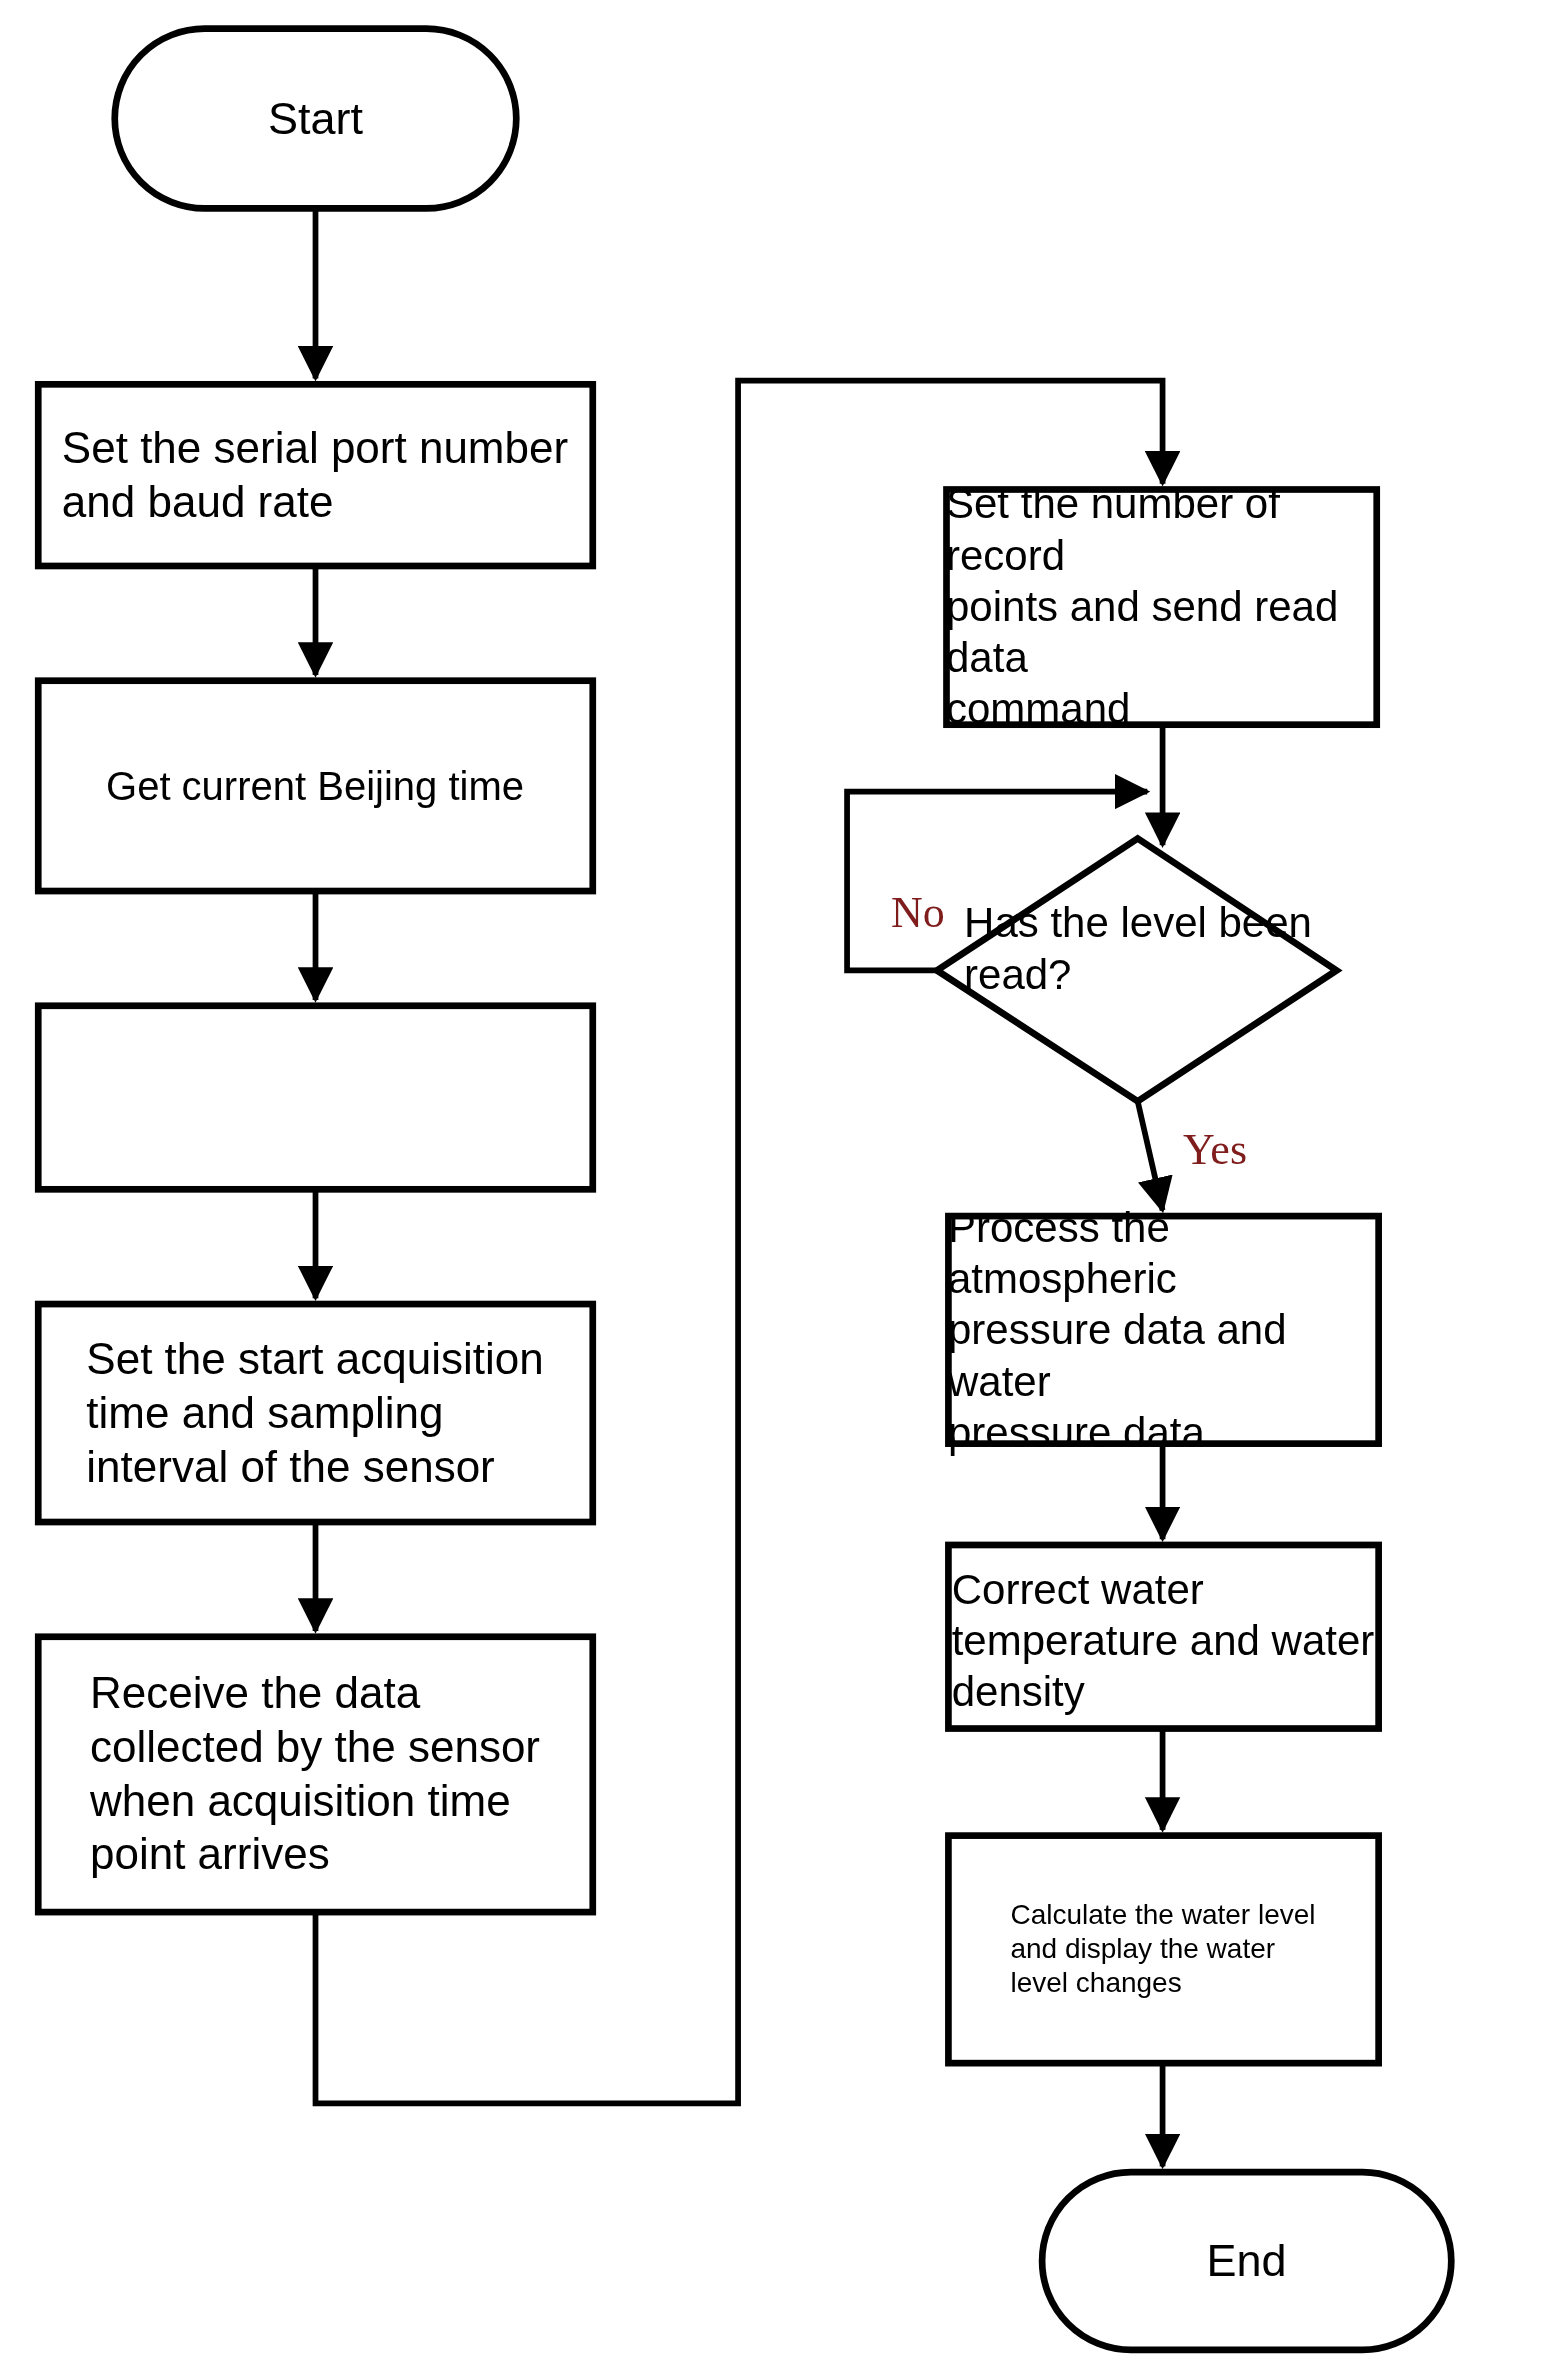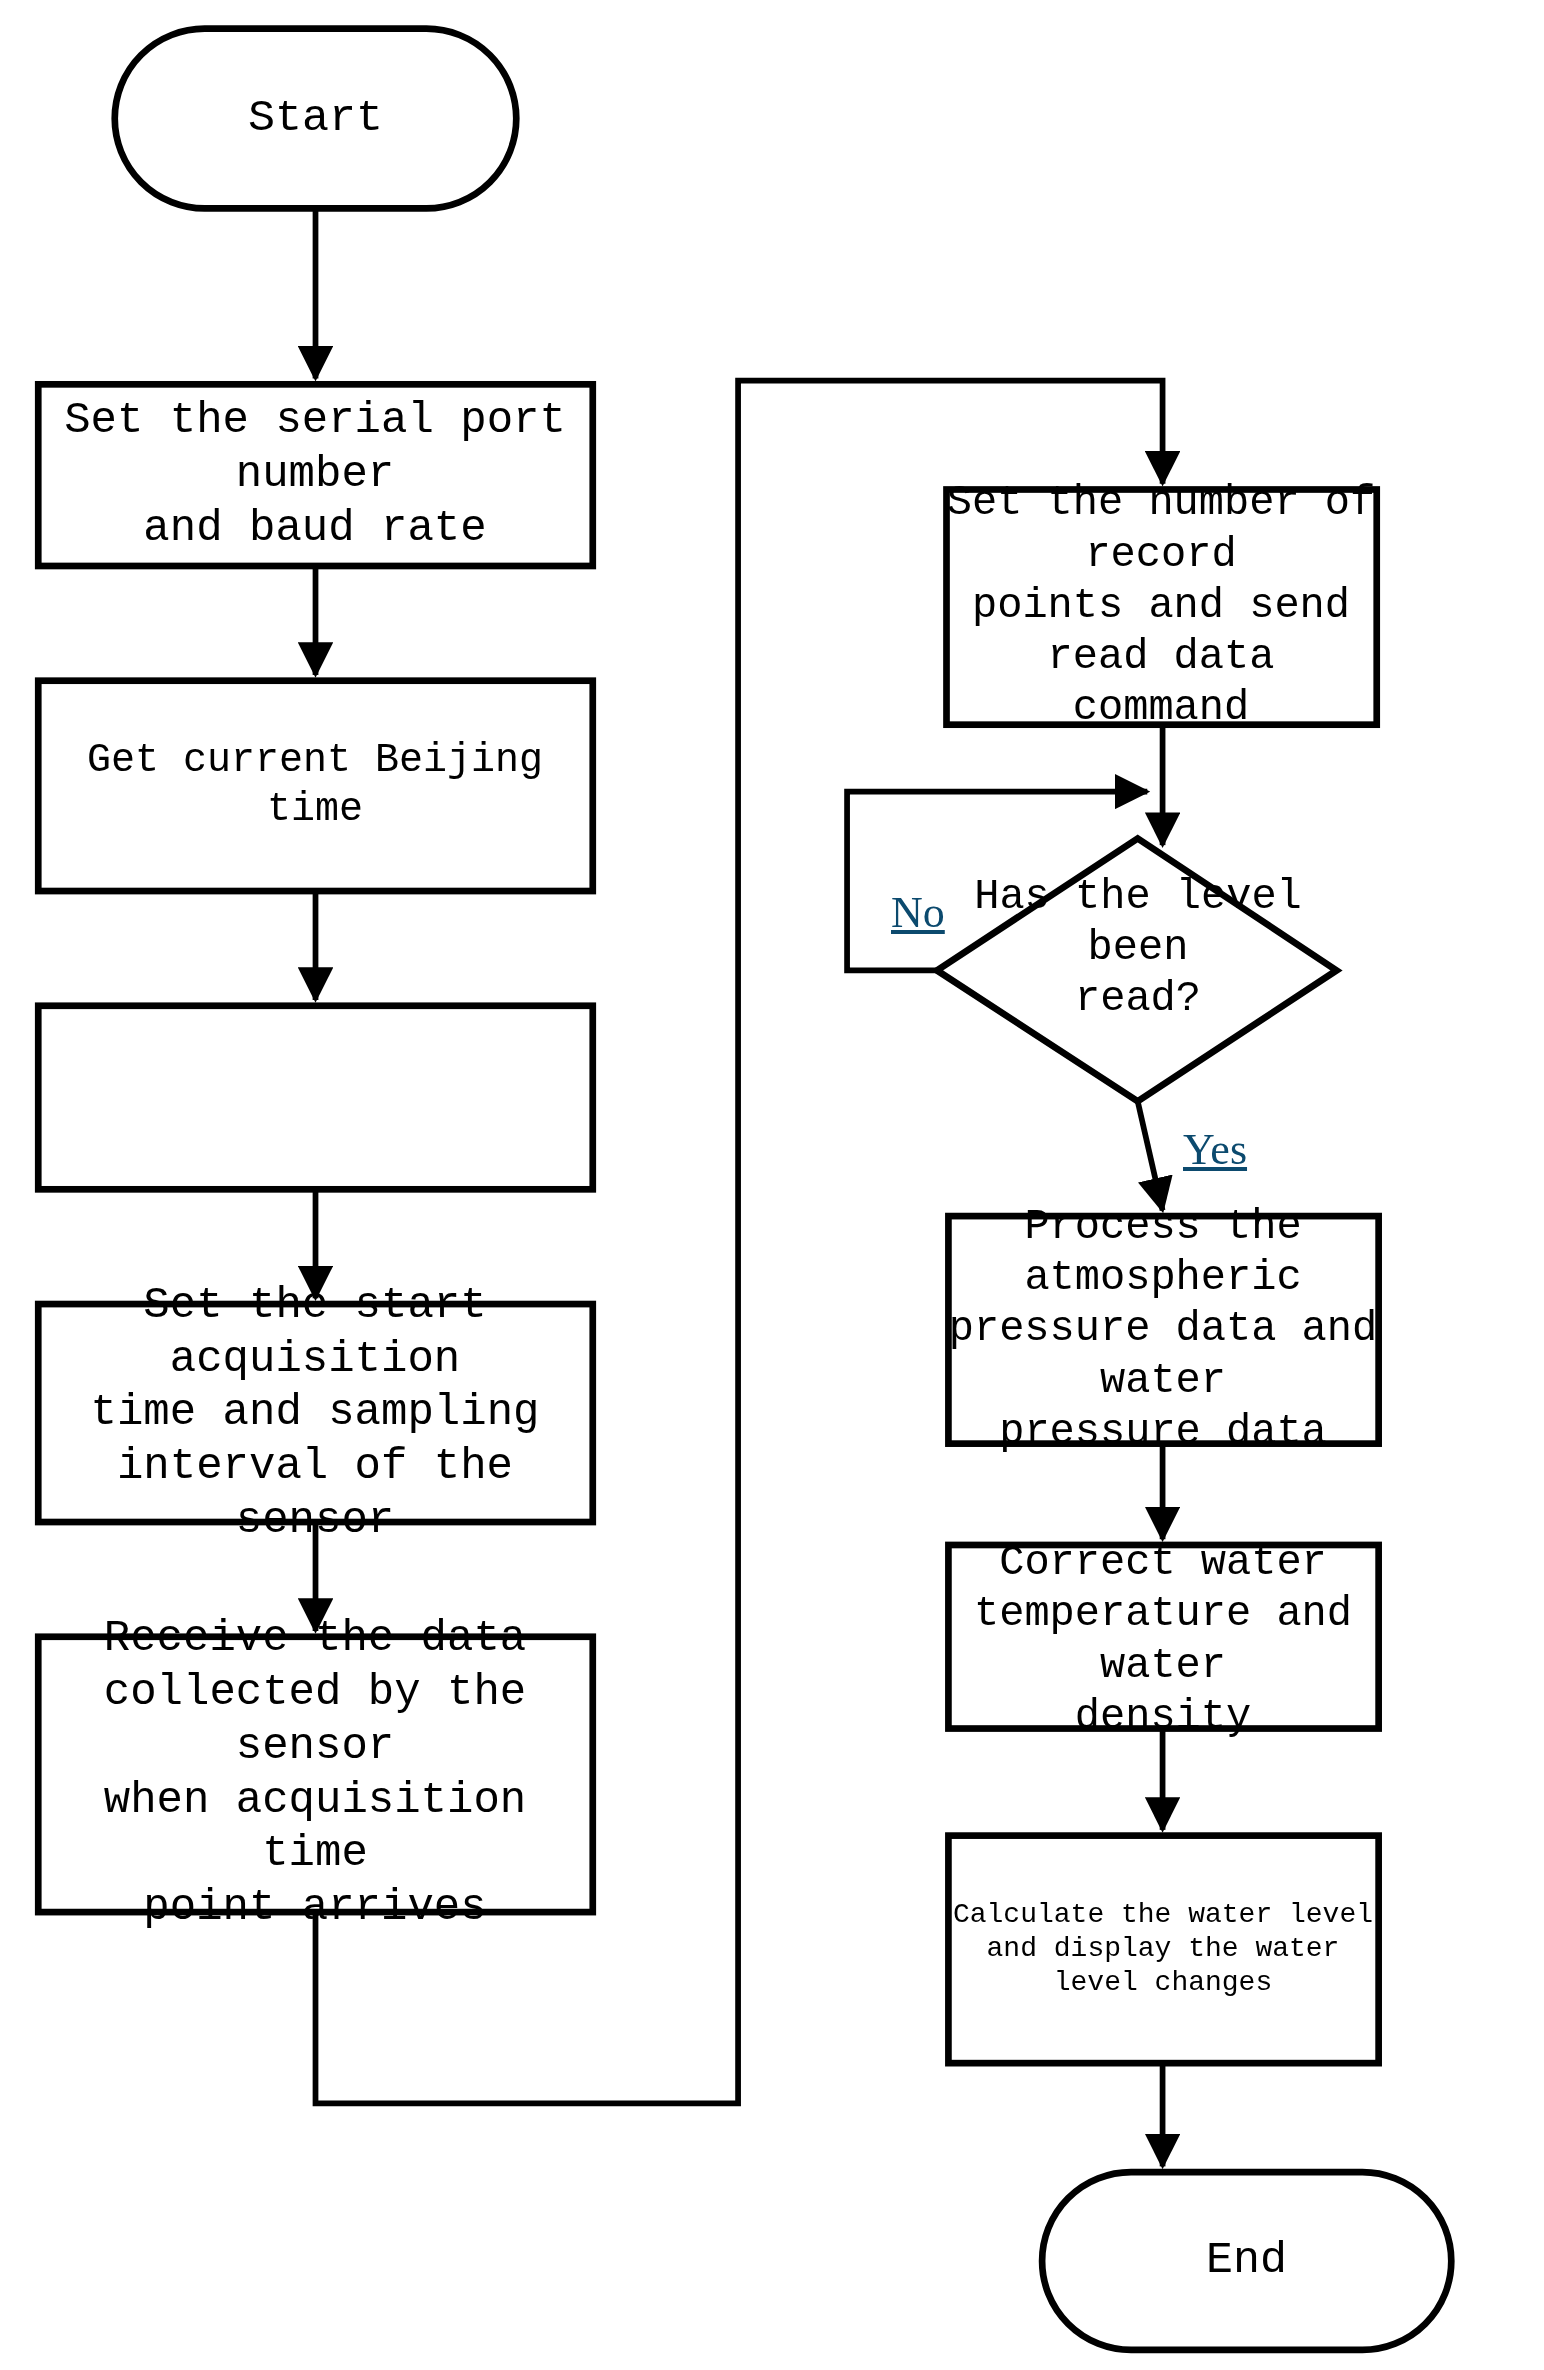--- a/index.html
+++ b/index.html
@@ -21,34 +21,33 @@
     left: 0;
     top: 0;
     width: 1545px;
     height: 2371px;
   }
   .node-label {
     position: absolute;
     display: flex;
     align-items: center;
     justify-content: center;
-    text-align: center;
+    text-align: left;
     color: #000000;
-    font-family: Liberation Mono, monospace;
+    font-family: Liberation Sans, sans-serif;
     line-height: 1.22;
     pointer-events: none;
     white-space: pre-line;
   }
   .edge-label {
     position: absolute;
-    color: #0c4a6e;
+    color: #7f1d1d;
     font-family: "Liberation Serif", "DejaVu Serif", serif;
     line-height: 1;
     white-space: nowrap;
-    text-decoration: underline;
   }
   .hit {
     position: absolute;
   }
 </style>
 </head>
 <body>
 
 <div id="flow-root">
 

